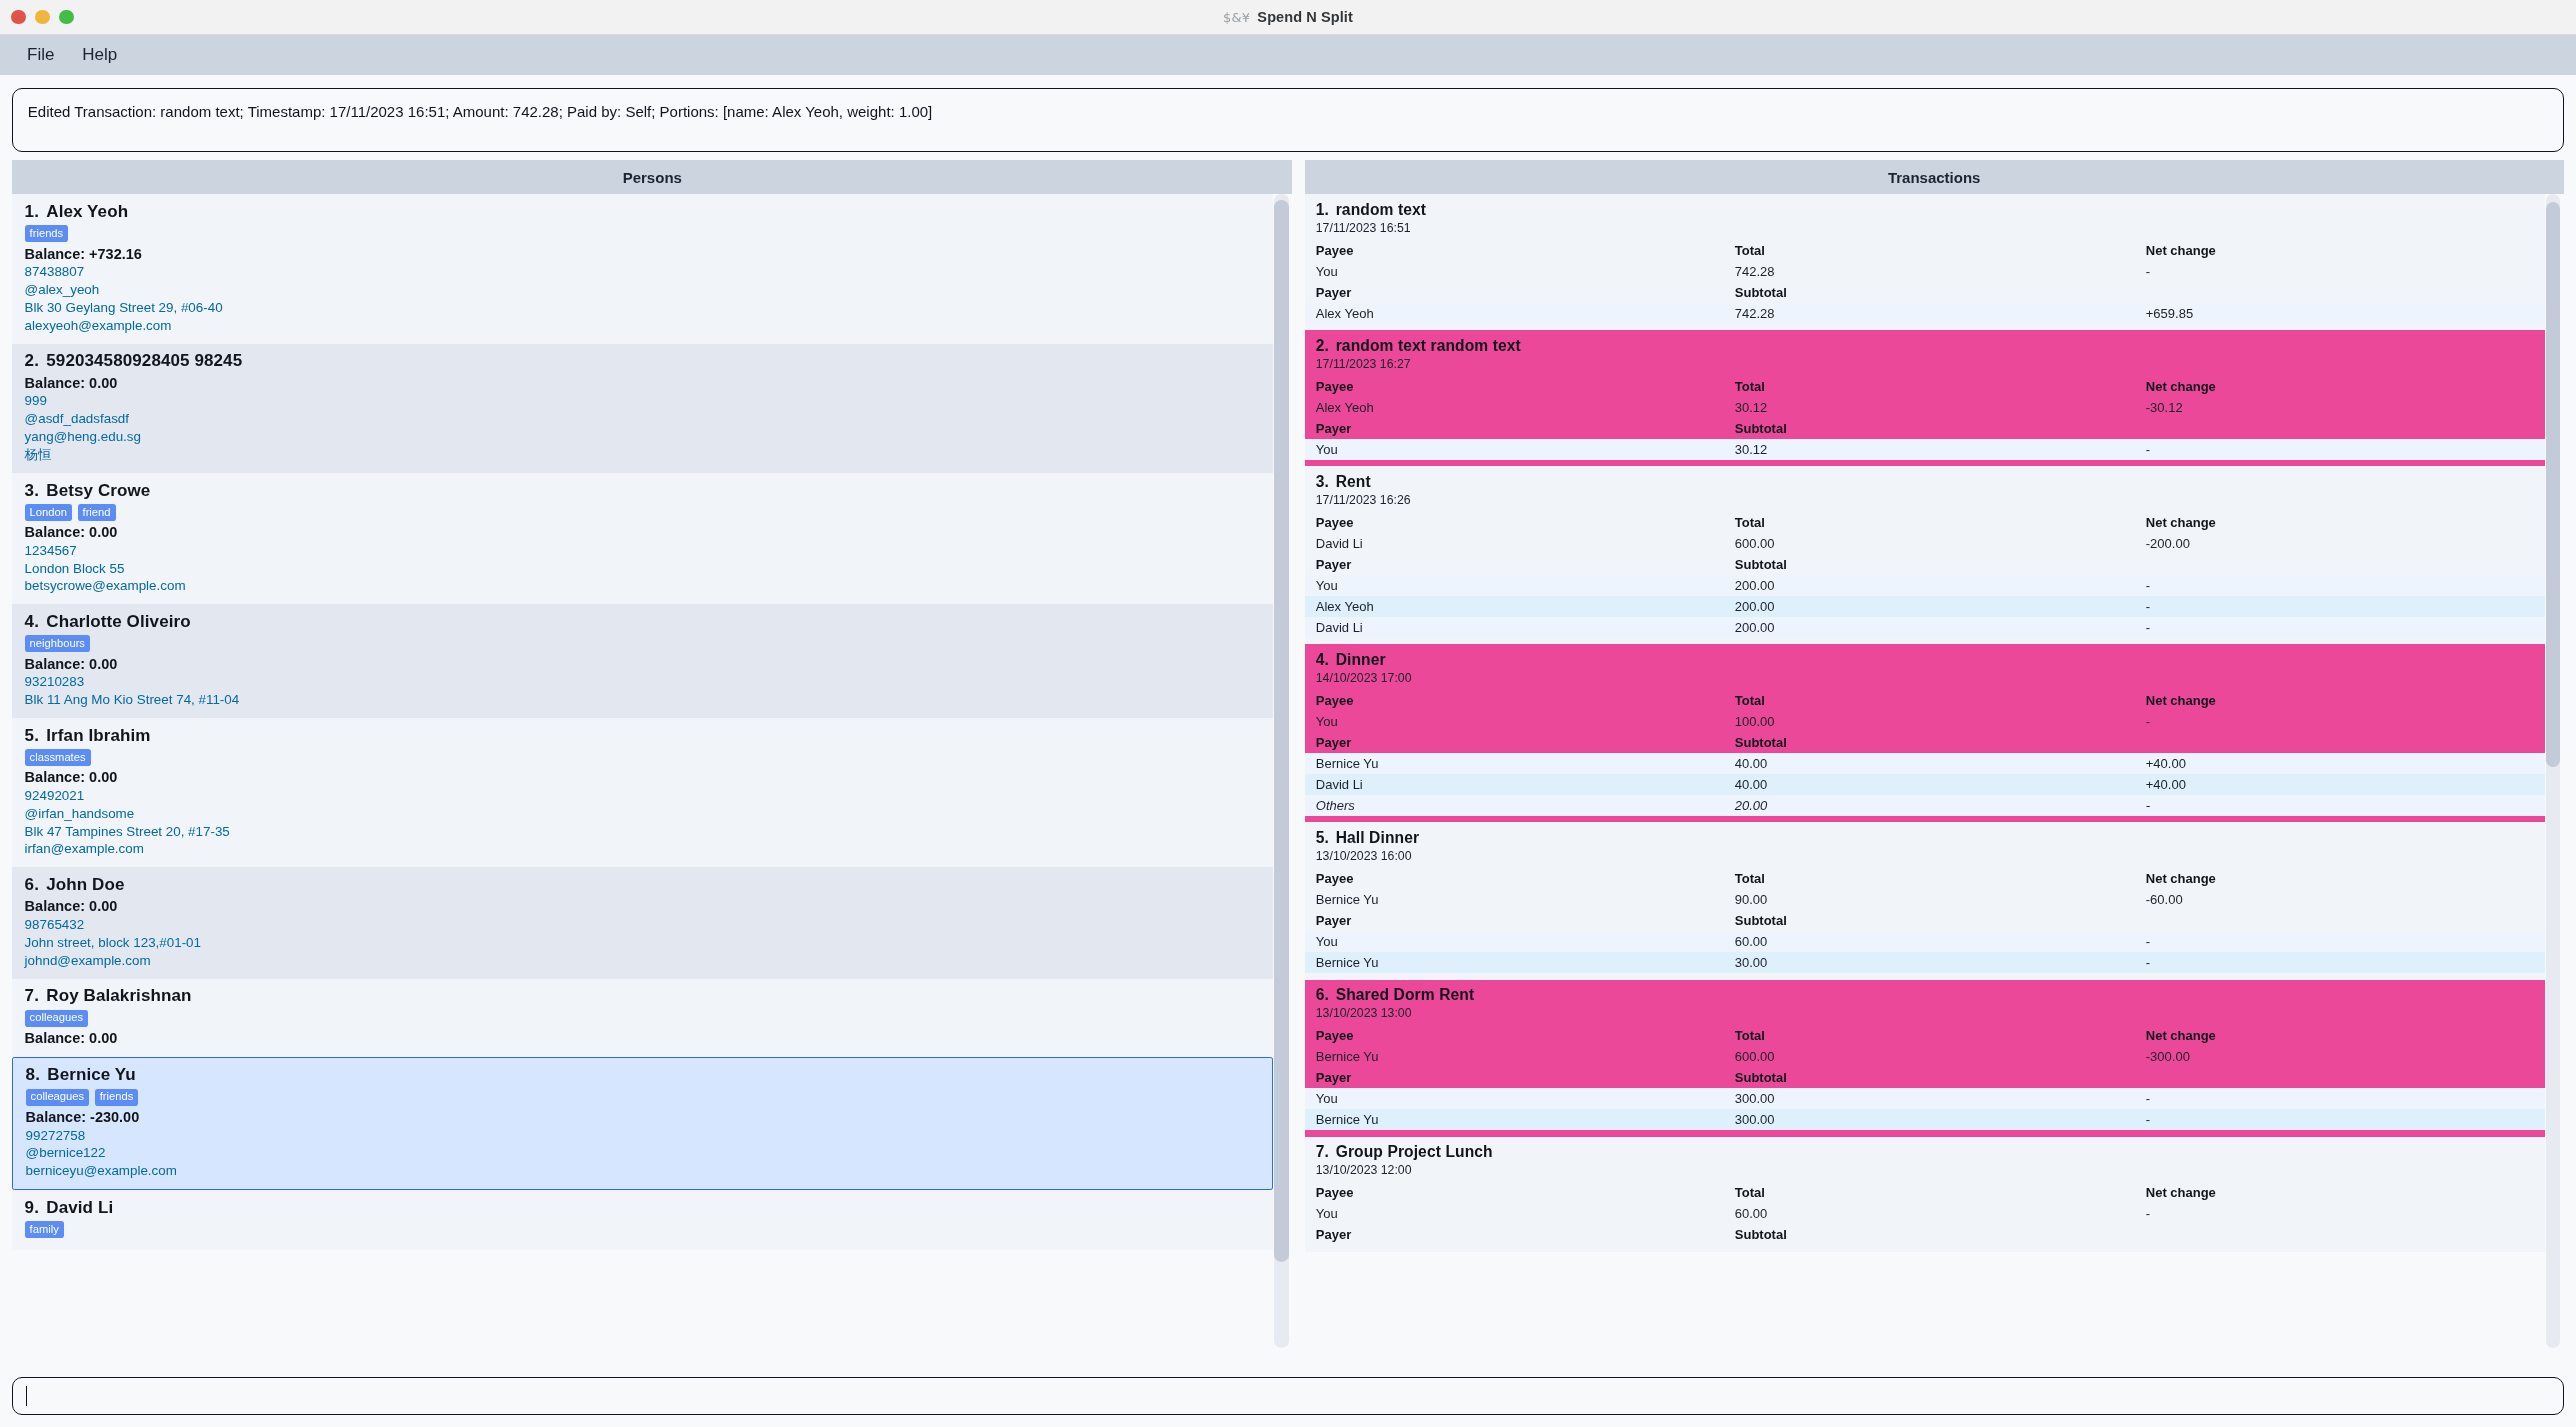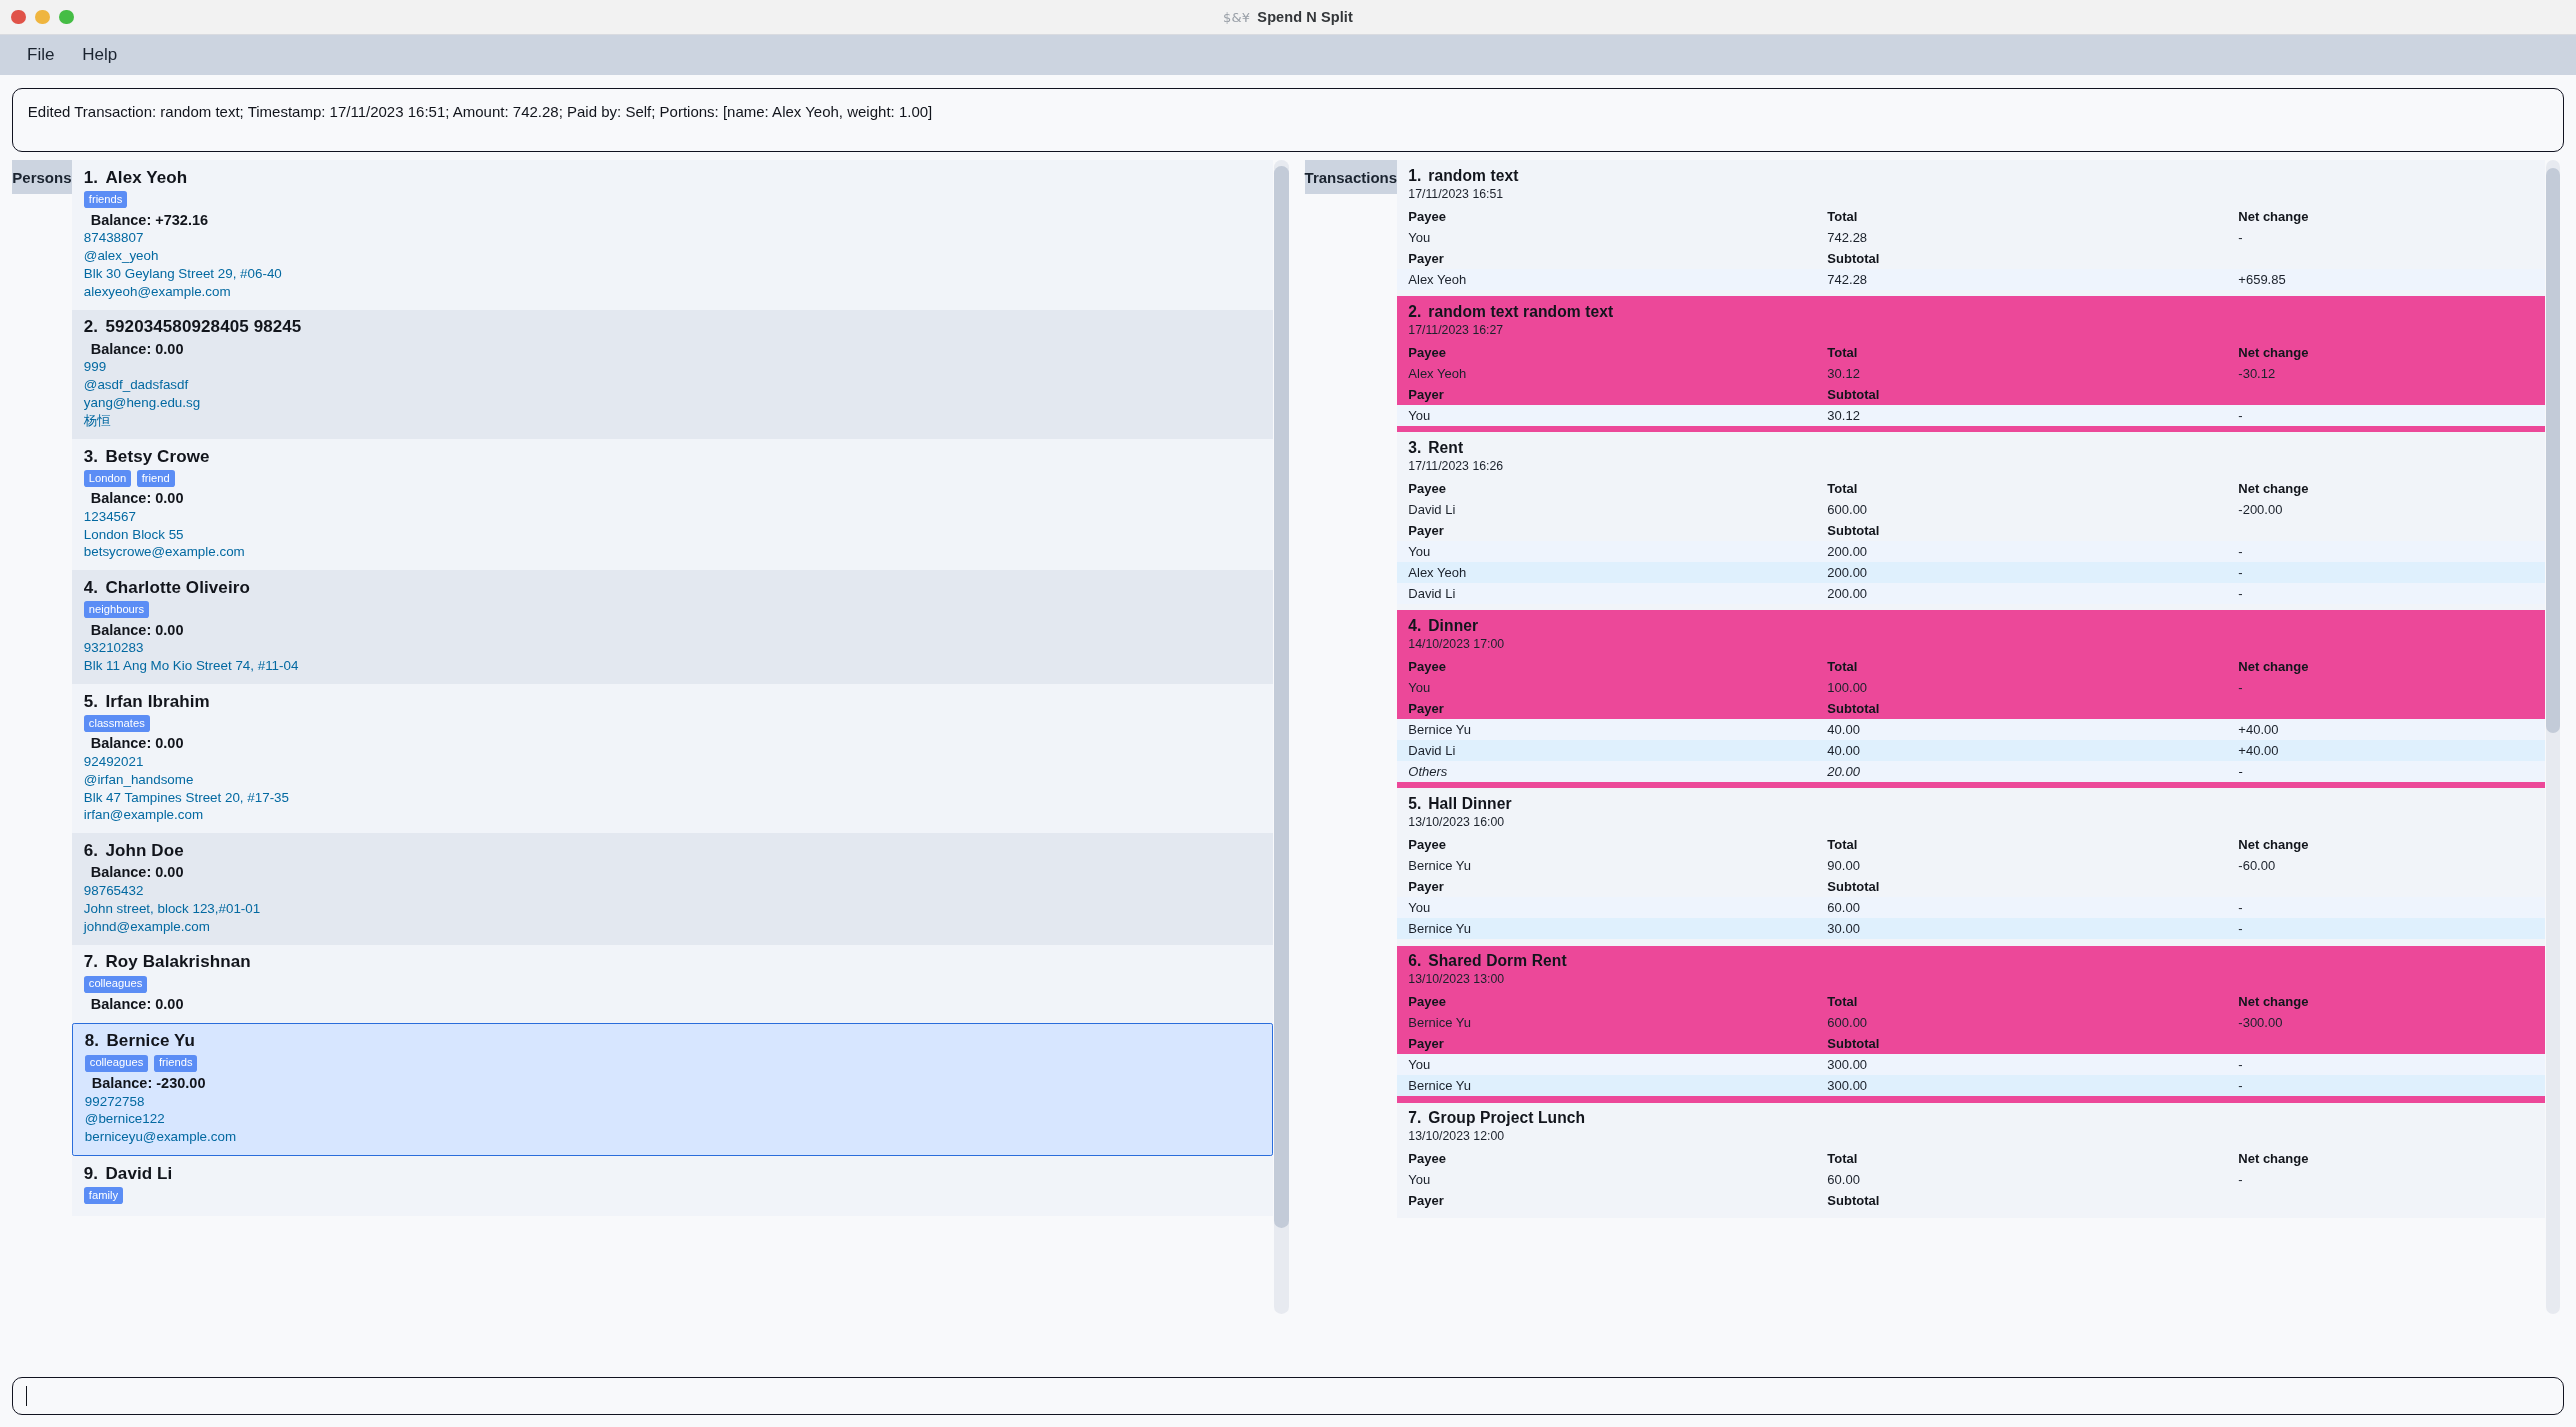--- a/index.html
+++ b/index.html
@@ -117,21 +117,21 @@
   .main-split {
     flex: 1 1 auto;
     display: flex;
     padding: 0 12.3px 0 12.3px;
     box-sizing: border-box;
     gap: 12.3px;
     min-height: 0;
   }
   .panel {
     display: flex;
-    flex-direction: row;
+    flex-direction: column;
     min-height: 0;
     background: #f8f9fb;
   }
   .panel-persons { width: 1280px; flex: 0 0 1280px; }
   .panel-transactions { flex: 1 1 auto; }
 
   .panel-header {
     background: #ccd4e0;
     height: 34px;
     min-height: 34px;
@@ -200,21 +200,20 @@
     padding: 1.7px 5px 2.2px 5px;
     border-radius: 2.8px;
     line-height: 1.15;
     display: inline-block;
   }
   .person-balance {
     font-size: 14.5px;
     font-weight: bold;
     color: #12151c;
     margin-bottom: 1.7px;
-    margin-left: 7px;
   }
   .person-field {
     font-size: 13.4px;
     color: #0369a1;
     line-height: 1.33;
   }
 
   
   .txn-card {
     padding: 6.7px 0 0 0;

